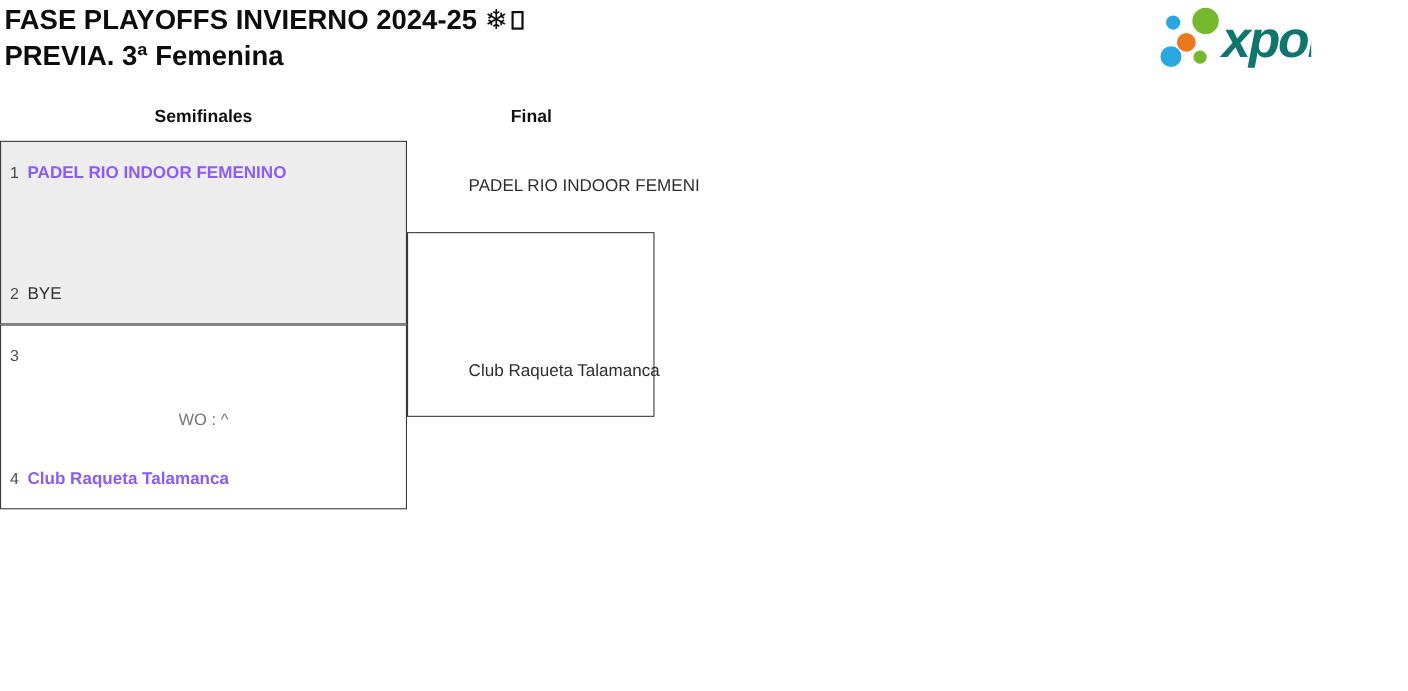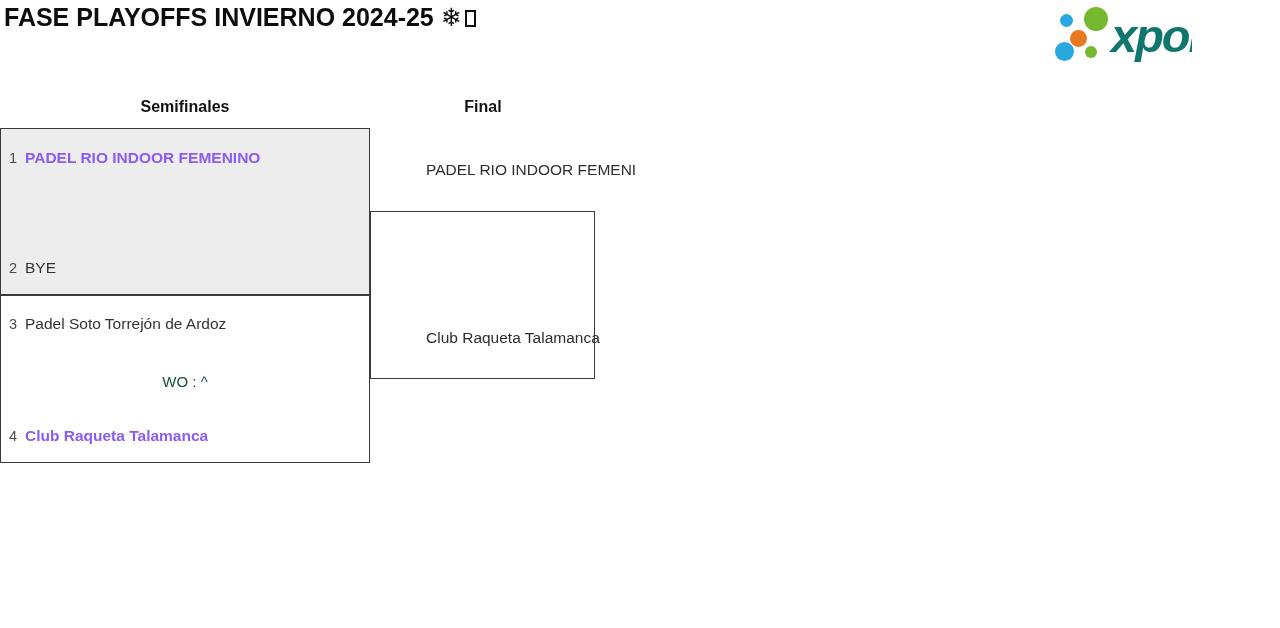--- a/index.html
+++ b/index.html
@@ -37,37 +37,38 @@
   .match-2 { top:295px; height:168px; background:#fff; }
 
   .team-row { position:absolute; left:8px; right:6px; height:20px; line-height:20px;
               display:flex; align-items:center; font-size:15.5px; color:#333; }
   .m1-t1 { top:19px; }  .m1-t2 { top:129px; }
   .m2-t1 { top:18px; }  .m2-t2 { top:130px; }
   .seed { flex:0 0 14px; width:14px; font-size:14.5px; color:#4a4a4a; }
   .team-name { margin-left:2px; white-space:nowrap; overflow:hidden; }
   .winner .team-name { font-weight:700; color:#8b5cf6; }
   .wo-note { position:absolute; left:0; top:76px; width:100%; height:20px; line-height:20px;
-             text-align:center; font-size:15px; color:#14532d; }
+             text-align:center; font-size:15px; color:#737373; }
 
   
   .final-box { position:absolute; left:370px; top:211px; width:225px; height:168px;
                border:1px solid #3a3a3a; background:#fff; }
   .finalist { position:absolute; left:378px; width:216px; height:20px; line-height:20px;
               font-size:15.5px; color:#2e2e2e; white-space:nowrap; overflow:hidden;margin-left:48px; }
   .finalist-1 { top:160px; }
   .finalist-2 { top:328px; }
 </style>
 </head>
 <body>
 
 <div class="page">
 
   <div class="title">
     <div><span>FASE PLAYOFFS INVIERNO 2024-25</span><span class="snowflake">❄</span><span class="tofu"></span></div>
+    <div>PREVIA. 3ª Femenina</div>
   </div>
 
   <div class="logo">
     <span class="dot dot-blue-sm" style="background: rgb(41, 168, 224);"></span>
     <span class="dot dot-green-lg" style="background: rgb(118, 184, 46);"></span>
     <span class="dot dot-orange" style="background: rgb(232, 121, 30);"></span>
     <span class="dot dot-blue-lg" style="background: rgb(41, 168, 224);"></span>
     <span class="dot dot-green-sm" style="background: rgb(118, 184, 46);"></span>
     <span class="logo-text" style="color: #0f766e; font-style: italic;">xporty</span>
   </div>
@@ -82,21 +83,20 @@
     </div>
     <div class="team-row m1-t2">
       <span class="seed">2</span>
       <span class="team-name">BYE</span>
     </div>
   </div>
 
   <div class="match match-2">
     <div class="team-row m2-t1">
       <span class="seed">3</span>
-      <span class="team-name">Padel Soto Torrejón de Ardoz</span>
     </div>
     <div class="wo-note">WO : ^</div>
     <div class="team-row m2-t2 winner">
       <span class="seed">4</span>
       <span class="team-name">Club Raqueta Talamanca</span>
     </div>
   </div>
 
   <div class="final-box"></div>
   <div class="finalist finalist-1">PADEL RIO INDOOR FEMENI</div>

